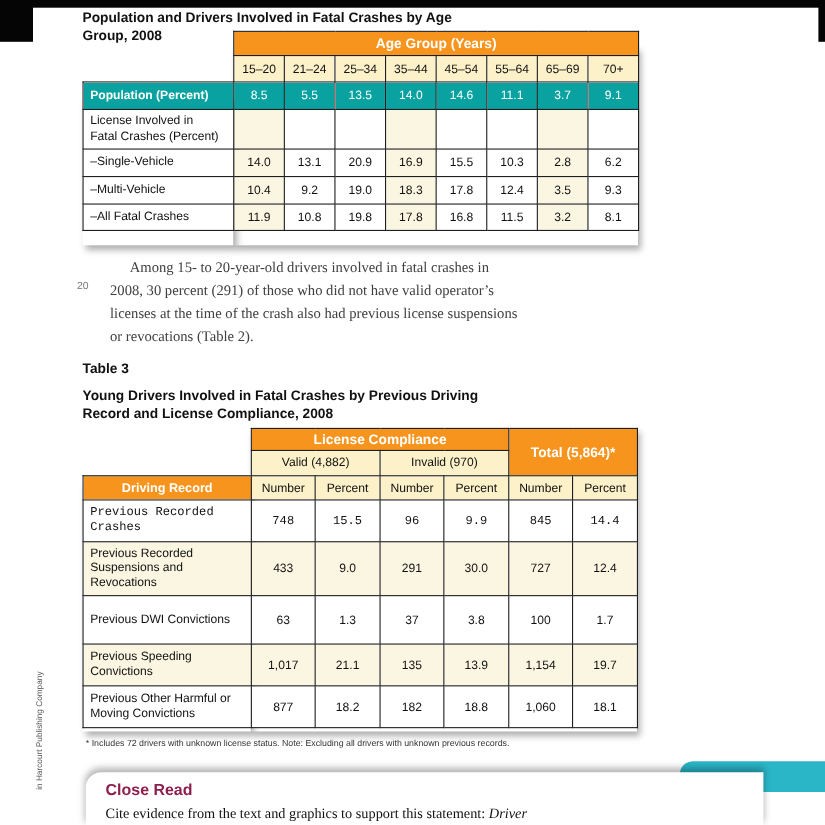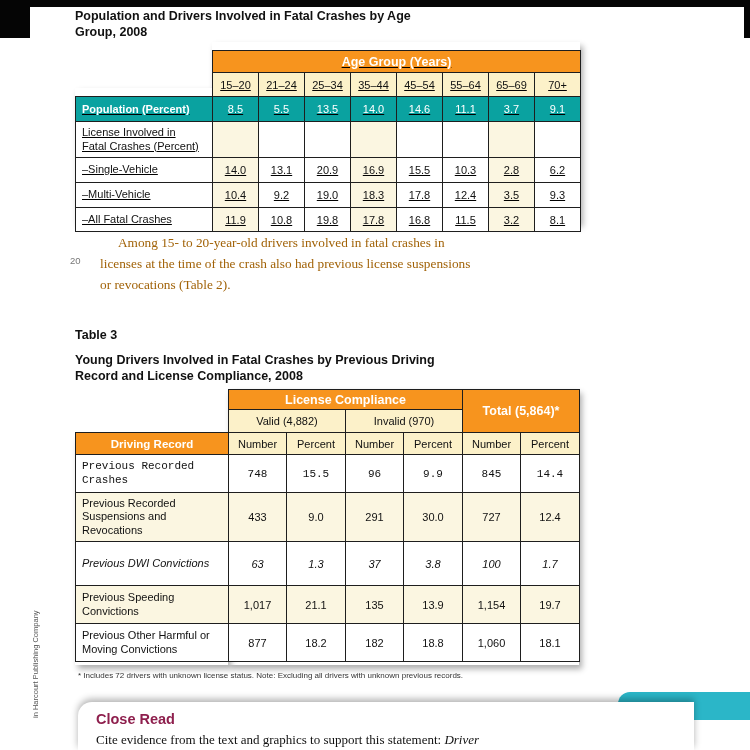--- a/index.html
+++ b/index.html
@@ -21,42 +21,42 @@
   .shadow { position:absolute; background:#fff; box-shadow:3px 4px 6px rgba(0,0,0,0.32); }
   .sh1a { left:212px; top:42px;  width:368px; height:181px; }
   .sh1b { left:75px;  top:88px;  width:137px; height:135px; }
   .sh2a { left:228px; top:389px; width:351px; height:276px; }
   .sh2b { left:75px;  top:436px; width:153px; height:229px; }
 
   table { border-collapse:collapse; table-layout:fixed; position:absolute; }
   td, th { border:1px solid #1e1e1e; font-size:11px; color:#111; padding:0; font-weight:normal; overflow:hidden; }
   td.blank, th.blank { border:none; background:transparent; }
 
-  .t1 { left:75px; top:50px;text-decoration:underline; }
+  .t1 { left:75px; top:28px; }
   .t1 tr.r1 { height:22px; } .t1 tr.r2 { height:24px; } .t1 tr.r3 { height:25px; }
   .t1 tr.r4 { height:36px; } .t1 tr.r5 { height:25px; } .t1 tr.r6 { height:25px; } .t1 tr.r7 { height:24px; }
 
   .t2 { left:75px; top:389px; }
   .t2 tr.q1 { height:20px; } .t2 tr.q2 { height:23px; } .t2 tr.q3 { height:22px; }
-  .t2 tr.d1 { height:38px;font-family:Liberation Mono, monospace; } .t2 tr.d2 { height:49px; } .t2 tr.d3 { height:44px;font-style:italic; }
+  .t2 tr.d1 { height:38px;font-family:Liberation Mono, monospace; } .t2 tr.d2 { height:49px; } .t2 tr.d3 { height:44px; }
   .t2 tr.d4 { height:38px; } .t2 tr.d5 { height:38px; }
 
   th.orange { background:#F7941E; color:#fff; font-weight:bold; font-size:12.5px; text-align:center; }
   th.orange.small { font-size:11.5px; }
   th.creamh { background:#FCF1C9; text-align:center; font-size:11px; }
   th.tealhead { background:#0AA2A0; color:#fff; font-weight:bold; text-align:left; padding:0 6px; font-size:11px; }
   td.tealval { background:#0AA2A0; color:#fff; text-align:center; }
   td.rowlabel { text-align:left; padding:2px 6px; background:#fff; line-height:13.5px; }
   td.val { text-align:center; background:#fff; }
   td.stripe { background:#FBF6E1; }
   .t2 tr.creamrow td { background:#FBF6E1; }
 
   
   .passage { position:absolute; left:100px; top:232px; width:400px;
-             font-family:"Liberation Serif", serif; font-size:13.3px; line-height:21px; color:#a16207; }
+             font-family:"Liberation Serif", serif; font-size:13.3px; line-height:21px; color:#404040; }
   .passage div { white-space:nowrap; }
   .passage .indent { padding-left:18px; }
   .line-no { position:absolute; left:70px; top:255px; font-size:9.5px; color:#777; }
 
   .footnote { position:absolute; left:78px; top:671px; font-size:8px; color:#333; white-space:nowrap; }
 
   
   .cr-teal { position:absolute; left:618px; top:692px; width:132px; height:28px;
              background:#2BB6C8; border-top-left-radius:12px; }
   .cr-card { position:absolute; left:78px; top:702px; width:616px; height:48px; background:#fff;
@@ -170,20 +170,21 @@
       <td class="val">11.5</td>
       <td class="val stripe">3.2</td>
       <td class="val">8.1</td>
     </tr>
   </tbody>
     </table>
 
   <div class="line-no">20</div>
   <div class="passage">
     <div class="indent">Among 15- to 20-year-old drivers involved in fatal crashes in</div>
+    <div>2008, 30 percent (291) of those who did not have valid operator’s</div>
     <div>licenses at the time of the crash also had previous license suspensions</div>
     <div>or revocations (Table 2).</div>
   </div>
 
   <div class="table3-label">Table 3</div>
 
   <div class="tbl-title t2-title">
     <div>Young Drivers Involved in Fatal Crashes by Previous Driving</div>
     <div>Record and License Compliance, 2008</div>
   </div>

